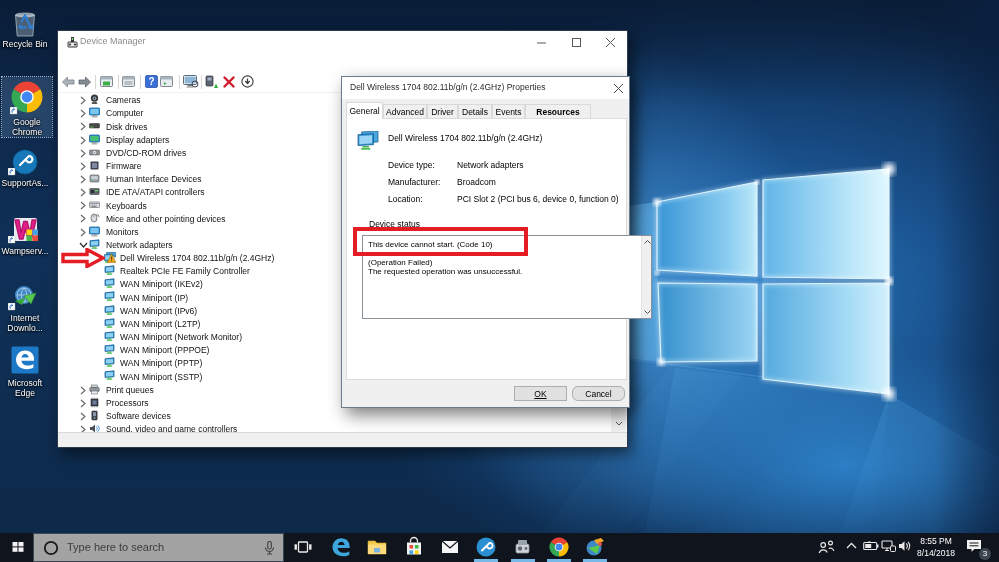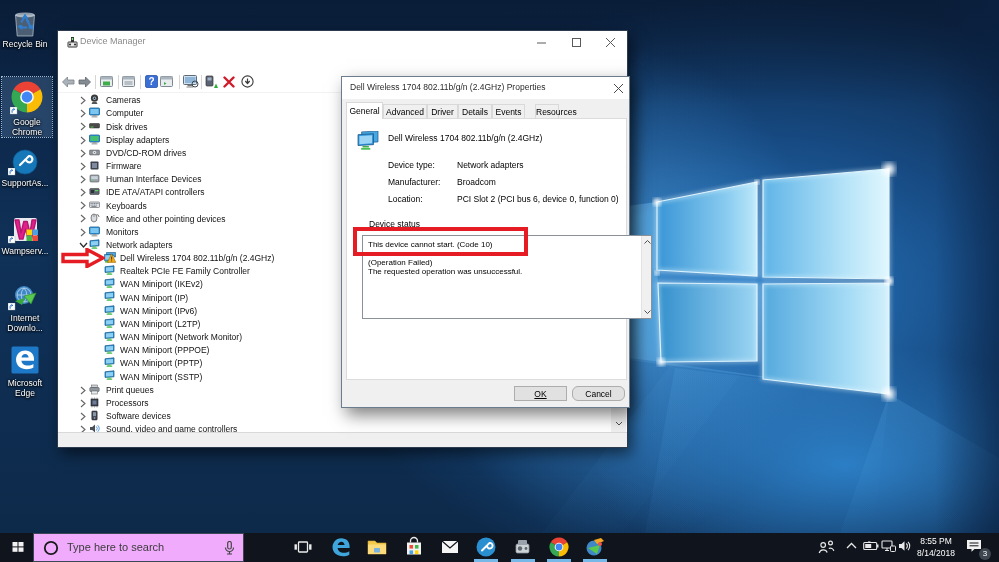--- a/index.html
+++ b/index.html
@@ -38,21 +38,21 @@
 .dtext { position:absolute; font-size:8.5px; color:#000; white-space:nowrap; }
 #statusbox { position:absolute; background:#fff; border:1px solid #8a9199; }
 .btn { position:absolute; width:53px; height:15px; background:#e1e1e1; border:1px solid #adadad; font-size:8.5px; text-align:center; padding-top:2px; color:#000; }
 
 
 #redrect { position:absolute; left:353px; top:227px; width:175px; height:29px; border:4px solid #e51c23; z-index:60; }
 #redarrow { position:absolute; left:61px; top:248px; z-index:60; }
 
 
 #taskbar { position:absolute; left:0; top:533px; width:999px; height:29px; background:#10141c; z-index:80; }
-#searchbox { position:absolute; left:33px; top:0px; width:211px; height:29px; background:#f0abfc; border:1px solid #3b4754;text-align:right; }
+#searchbox { position:absolute; left:33px; top:0px; width:251px; height:29px; background:#a3a3a3; border:1px solid #3b4754;text-align:right; }
 #searchbox .stext { position:absolute; left:33px; top:7px; font-size:11px; color:#3c3c3c; }
 .tbicon { position:absolute; top:3px; width:22px; height:22px; display:flex; align-items:center; justify-content:center; }
 .underline { position:absolute; top:26px; height:2.5px; width:24px; background:#76b9e8; }
 .trayico { position:absolute; color:#eaeaea; }
 #clock { position:absolute; left:905px; top:2px; width:62px; text-align:center; color:#fff; font-size:8.5px; line-height:12px; }
 </style>
 </head>
 <body>
 <div id="desktop">
 <svg id="wallpaper" width="999" height="562" viewBox="0 0 999 562">
@@ -580,21 +580,21 @@
             </svg>
           </div>
     </div>
   </div>
   <div class="tabs">
     <div class="tab sel" style="left:0px; width:37px;">General</div>
     <div class="tab" style="left:37px; width:44px;">Advanced</div>
     <div class="tab" style="left:81px; width:31px;">Driver</div>
     <div class="tab" style="left:112px; width:34px;">Details</div>
     <div class="tab" style="left:146px; width:33px;">Events</div>
-    <div class="tab" style="left:189px; width:24px;">Resources</div>
+    <div class="tab" style="left:179px; width:66px;font-weight:bold;">Resources</div>
   </div>
   <div id="tabpanel">
         <svg style="position:absolute;left:9px;top:12px" width="24" height="20" viewBox="0 0 26 22">
           <path d="M6 1 L24 0 L24 12 L6 13 Z" fill="#49a7e0" stroke="#1c5c8e" stroke-width="0.8"></path>
           <path d="M2 4 L19 3 L19 15 L2 16 Z" fill="#2f96dd" stroke="#16527e" stroke-width="0.8"></path>
           <path d="M3.5 5.5 L17.5 4.6 L17.5 13.6 L3.5 14.5 Z" fill="#9bd4f4"></path>
           <rect x="7" y="16.5" width="7" height="1.6" fill="#3fae49"></rect>
           <rect x="5.5" y="18.6" width="10" height="2" fill="#49c153"></rect>
         </svg>
         <div class="dtext" style="left:41px;top:14px">Dell Wireless 1704 802.11b/g/n (2.4GHz)</div>

